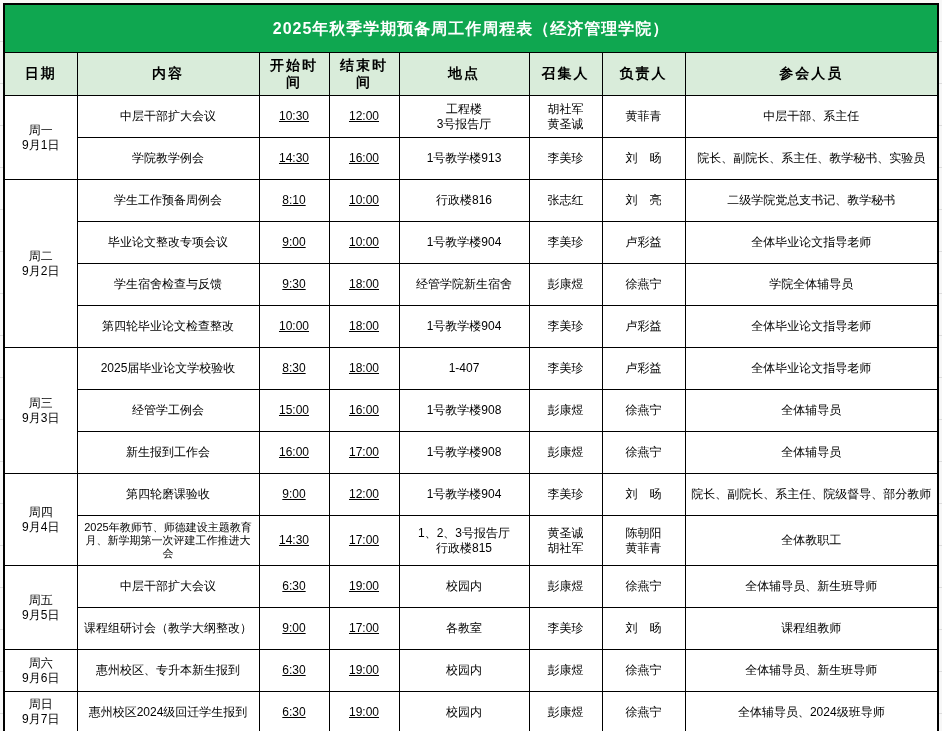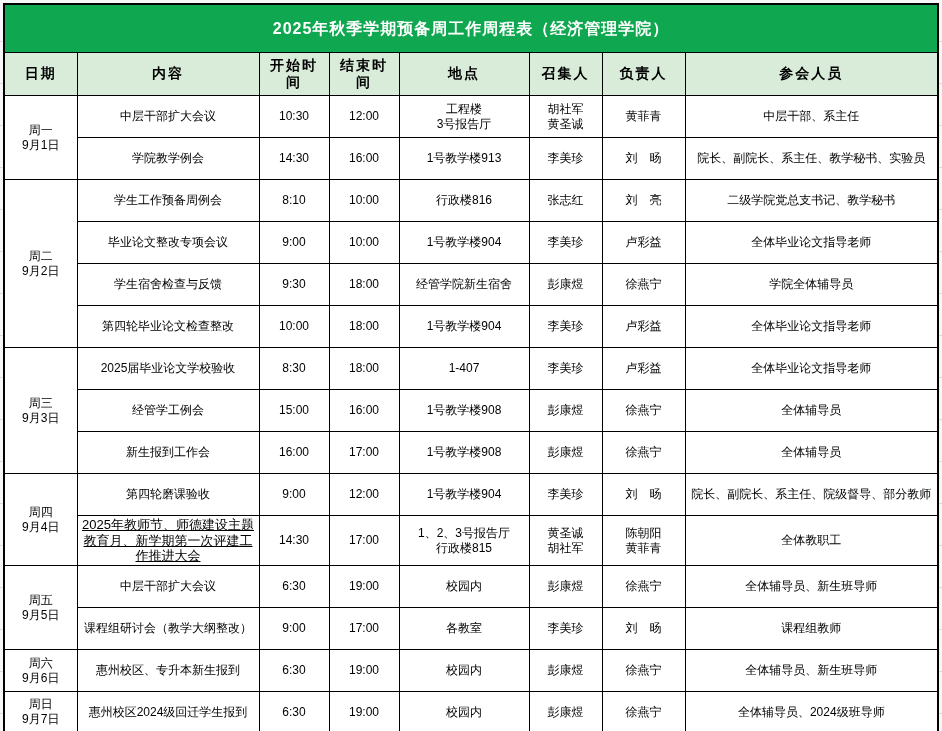--- a/index.html
+++ b/index.html
@@ -45,22 +45,22 @@
     background:#D9ECDA;
     font-size:14px;
     font-weight:bold;
     letter-spacing:2px;
   }
   tr.data-row{height:42px;}
   tr.data-row.tall{height:50px;}
   tr.data-row td{font-size:12px;}
   td.day-cell{font-size:12.5px;}
   td.content-cell{font-size:12.5px;}
-  td.content-cell.small{font-size:13px;line-height:1.2;text-decoration:underline;}
-  td.time-cell{font-size:12.5px;}
+  td.content-cell.small{font-size:11px;line-height:1.2;}
+  td.time-cell{font-size:12.5px;text-decoration:underline;}
 </style>
 </head>
 <body>
 
 <div class="sheet"></div>
 
 <table class="schedule-table">
   <colgroup>
     <col style="width:73px">
       <col style="width:182px">

